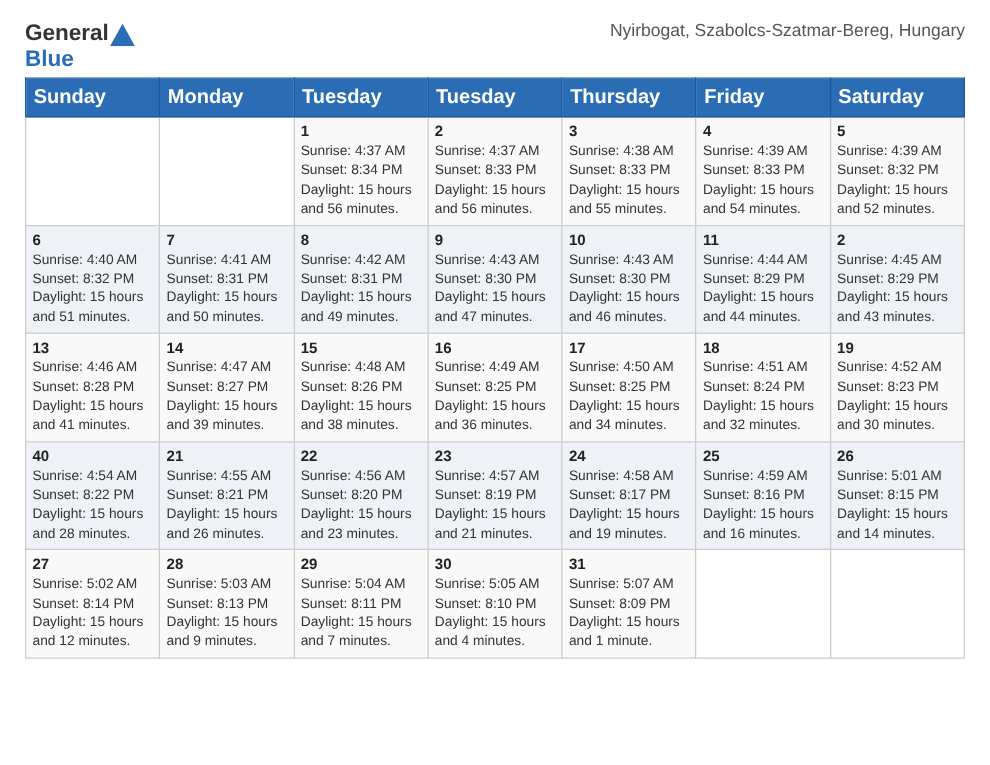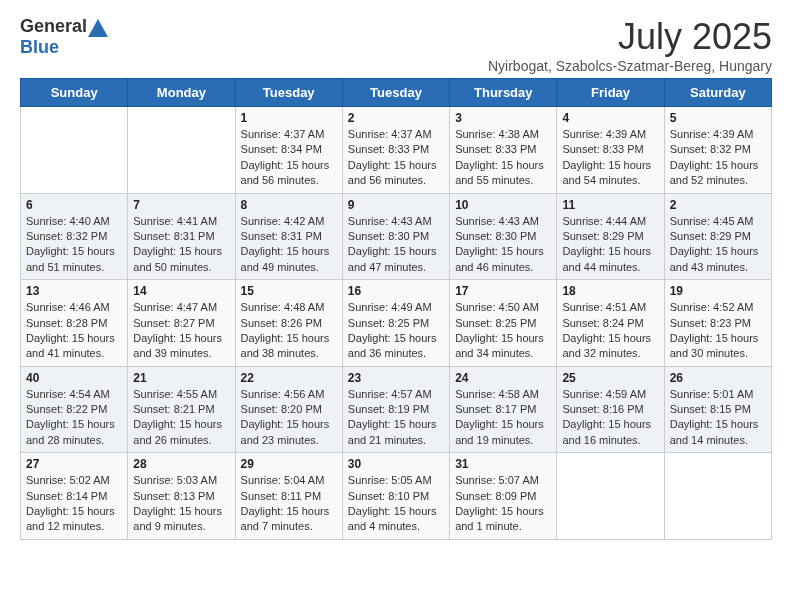--- a/index.html
+++ b/index.html
@@ -34,24 +34,24 @@
       color: #555;
     }
     .calendar-table {
       width: 100%;
       border-collapse: collapse;
       font-size: 11px;
     }
     .calendar-table thead th {
       background-color: #2a6db5;
       color: #fff;
-      font-size: 13px;
+      font-size: 16px;
       font-weight: bold;
       padding: 6px 6px;
-      text-align: center;
+      text-align: left;
       border: 1px solid #1a5a9a;
     }
     .calendar-table tbody td {
       border: 1px solid #ccc;
       vertical-align: top;
       padding: 4px 5px;
       width: calc(100% / 7);
       min-height: 80px;
       height: 80px;
       background: #fff;
@@ -84,21 +84,20 @@
 <div class="header-area">
   <div class="logo">
     <span>
       <span style="font-size:18px;font-weight:bold;color:#333;">General</span><svg width="20" height="18" viewBox="0 0 20 18" style="vertical-align:middle;margin: 0 1px;">
           <polygon points="0,18 10,0 20,18" fill="#2a6db5"></polygon>
         </svg><br>
       <span style="font-size:18px;font-weight:bold;color:#2a6db5;">Blue</span>
     </span>
   </div>
   <div class="title-area">
-    <div class="month-title">July 2025</div>
     <div class="subtitle">Nyirbogat, Szabolcs-Szatmar-Bereg, Hungary</div>
   </div>
 </div>
 
 <table class="calendar-table">
   <thead>
     <tr id="header-row">
     <th>Sunday</th>
         <th>Monday</th>
         <th>Tuesday</th>

